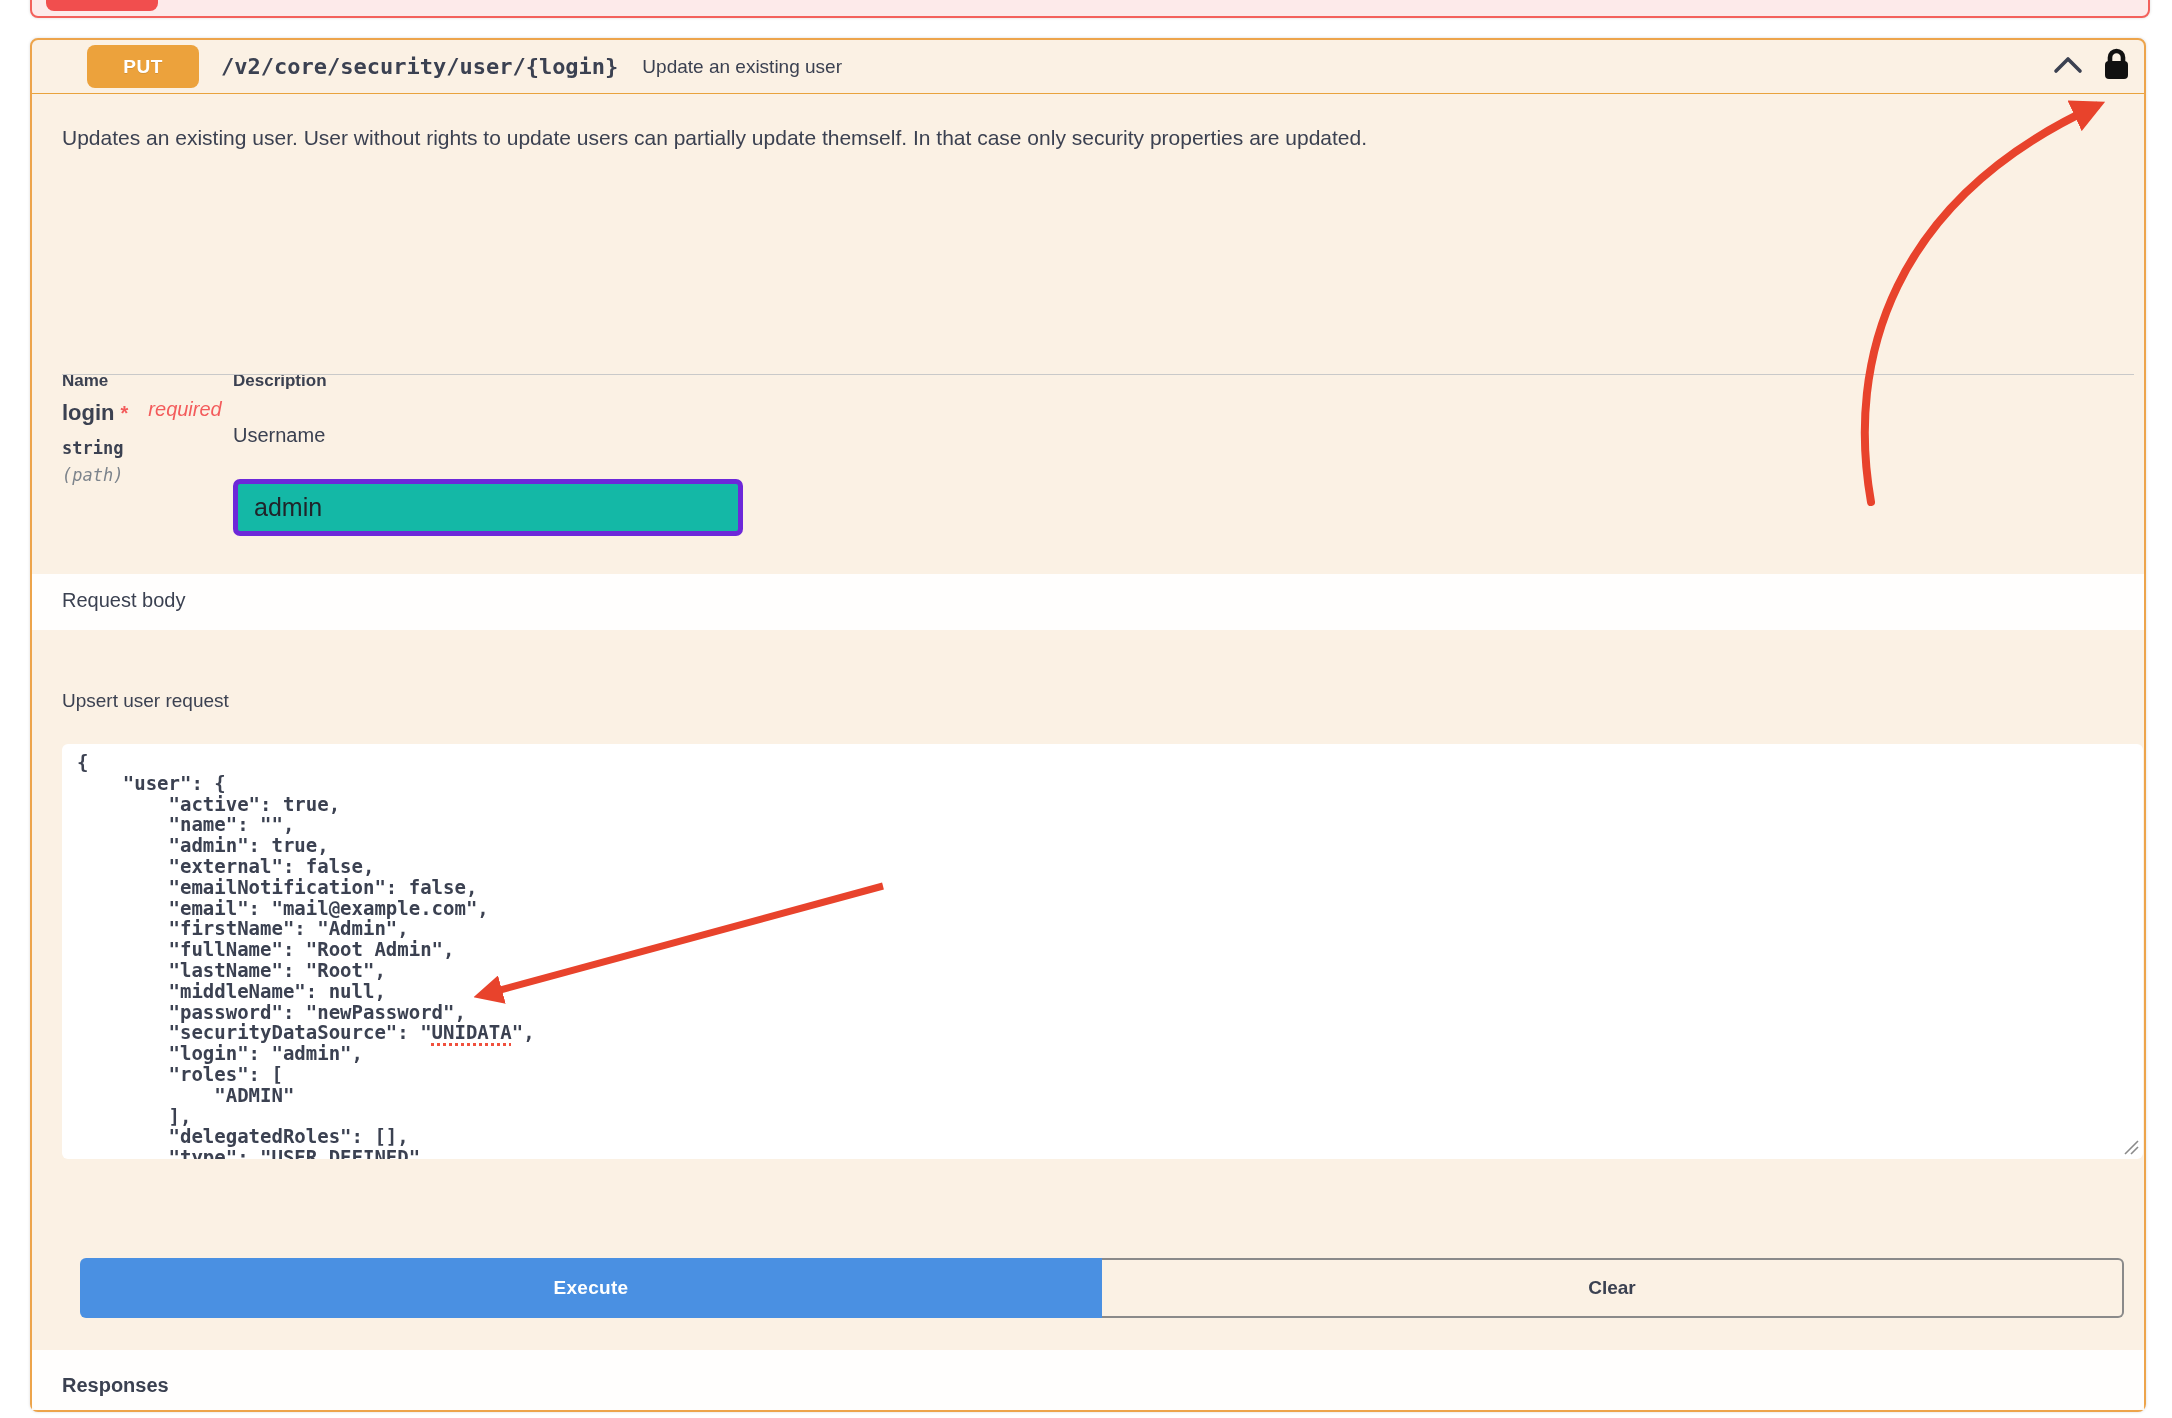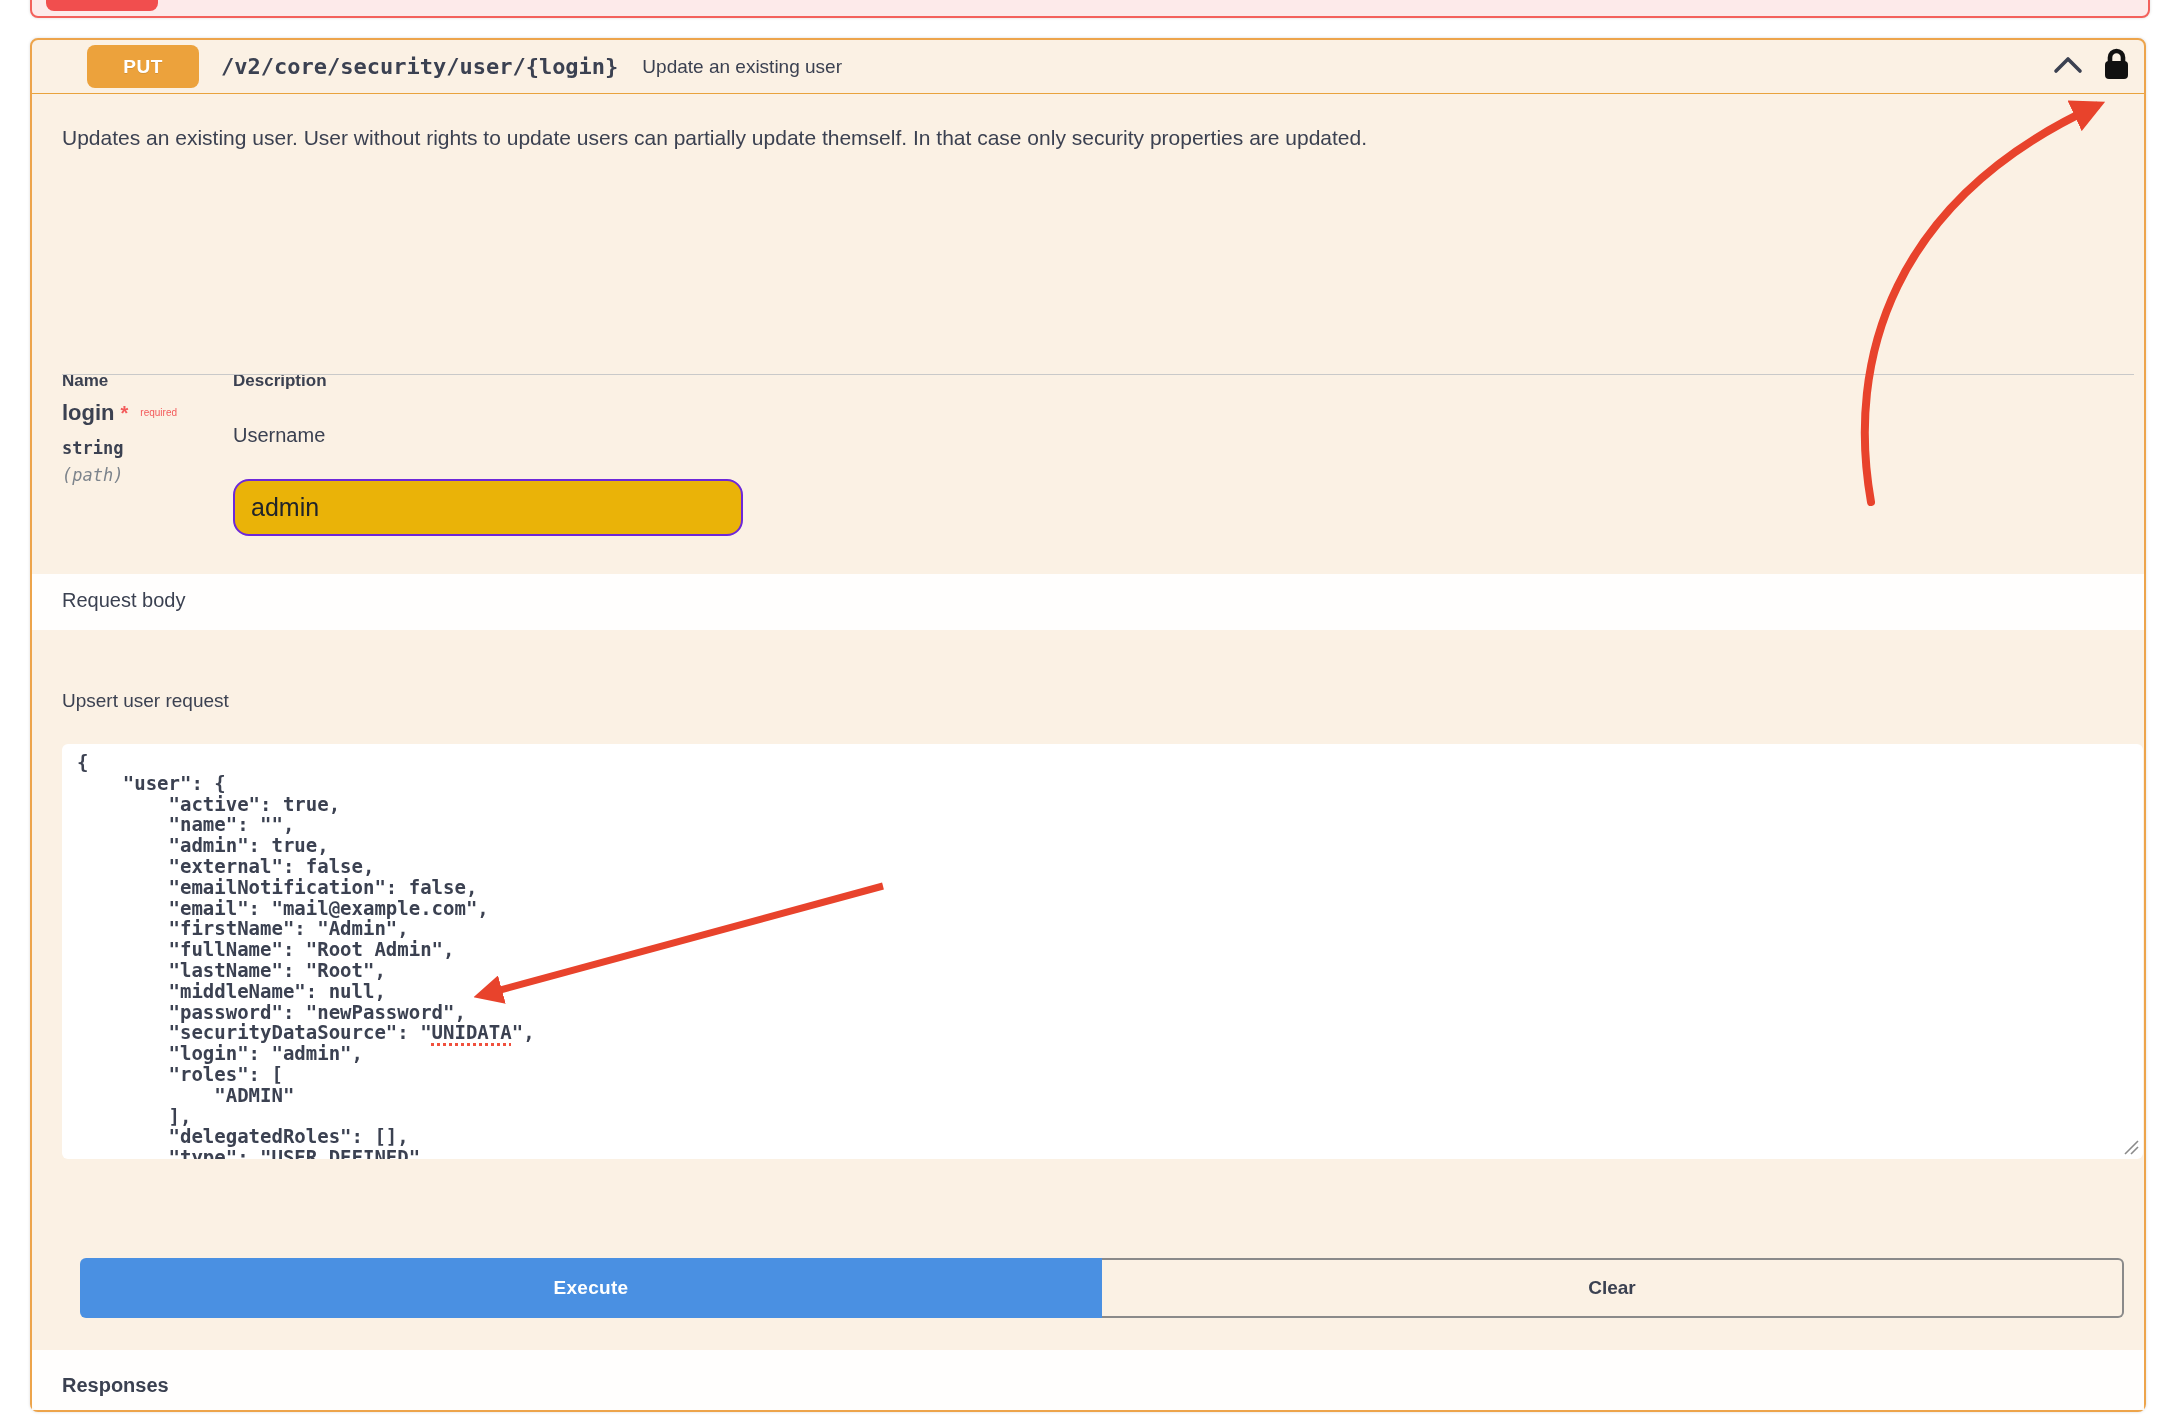--- a/index.html
+++ b/index.html
@@ -80,27 +80,27 @@
   .col-name{left:30px;top:295px;}
   .col-desc{left:201px;top:295px;}
   .table-divider{
     position:absolute;left:30px;right:10px;top:334px;height:0;
     border-top:1px solid #c9c9c9;
   }
 
   
   .param-name{position:absolute;left:30px;top:360px;font-size:22px;font-weight:bold;color:#3b4151;}
   .param-required-star{color:#f35b5b;font-size:20px;font-weight:bold;margin-left:6px;}
-  .param-required-label{color:#f35b5b;font-size:10px;font-weight:normal;margin-left:12px;position:relative;top:-4px;}
+  .param-required-label{color:#f35b5b;font-size:20px;font-weight:normal;margin-left:20px;position:relative;top:-4px;font-style:italic;}
   .param-type{position:absolute;left:30px;top:398px;font-size:17px;font-weight:bold;color:#3b4151;font-family:"DejaVu Sans Mono",monospace;}
   .param-in{position:absolute;left:30px;top:425px;font-size:17px;font-style:italic;color:#7d848c;font-family:"DejaVu Sans Mono",monospace;}
   .param-desc{position:absolute;left:201px;top:384px;font-size:20px;color:#3b4151;}
   .param-input{
     position:absolute;left:201px;top:439px;width:510px;height:57px;box-sizing:border-box;
-    background:#eab308;border:2px solid #6d28d9;border-radius:16px;
+    background:#14b8a6;border:5px solid #6d28d9;border-radius:7px;
     font-size:25px;color:#20242a;padding:0 16px;outline:none;
     font-family:"Liberation Sans",sans-serif;
   }
 
   .request-body-label{position:absolute;left:30px;top:15px;font-size:20px;color:#3b4151;}
   .content-type-select{
     position:absolute;left:1757px;top:11px;width:343px;height:44px;box-sizing:border-box;
     background:rgba(255,255,255,.9);border:2px solid #41444e;border-radius:8px;
     display:flex;align-items:center;cursor:pointer;
   }

